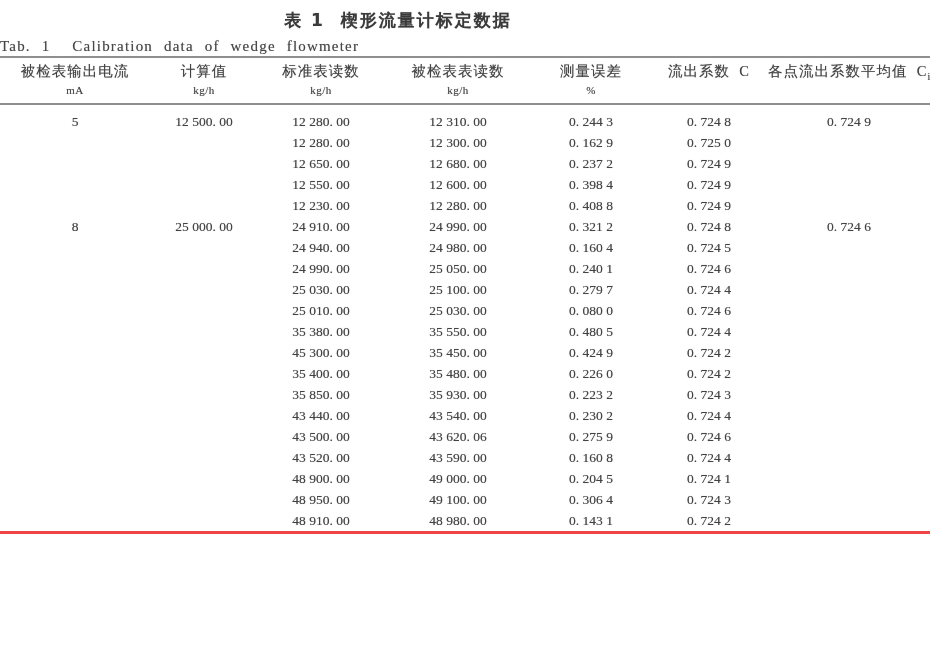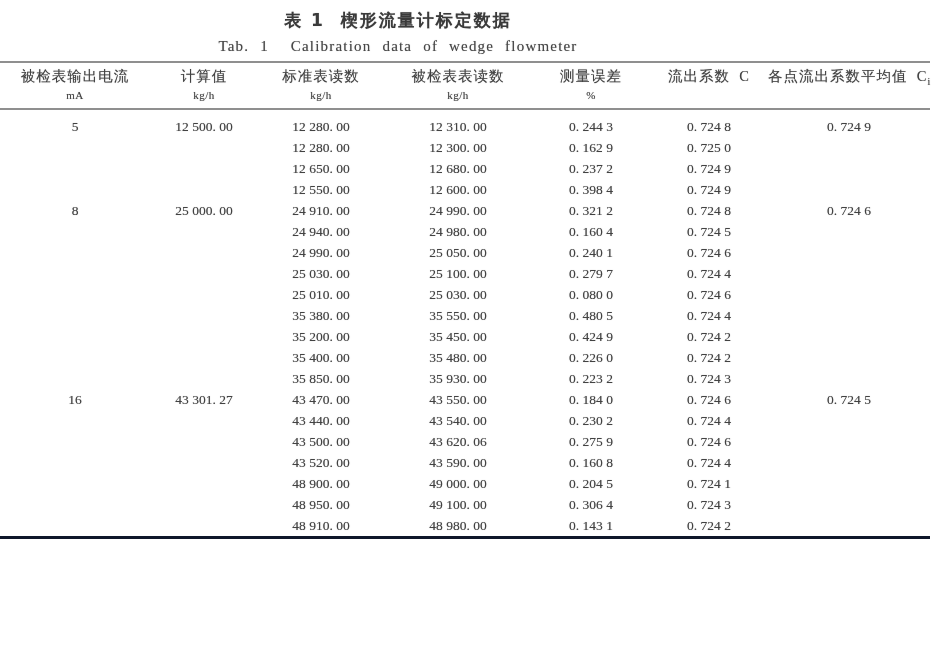--- a/index.html
+++ b/index.html
@@ -26,35 +26,34 @@
     font-family: "DejaVu Sans", "Liberation Sans", sans-serif;
     font-weight: bold;
     font-size: 17px;
     line-height: 22px;
     letter-spacing: 2px;
     color: #3a3a3a;
     white-space: pre;
   }
   .table-subtitle {
     margin-top: 5px;
-    text-align: center;
     font-size: 15px;
     line-height: 20px;
     letter-spacing: 1.2px;
     word-spacing: 6px;
     color: #474747;
     white-space: pre;
   }
   table.calib {
     border-collapse: collapse;
     table-layout: fixed;
     width: 930px;
-    margin: 5px auto 0 auto;
+    margin: 0 auto 0 auto;
     border-top: 2.5px solid #8f8f8f;
-    border-bottom: 3px solid #0f172a;
+    border-bottom: 3px solid #ef4444;
   }
   table.calib thead tr {
     border-bottom: 2.5px solid #8f8f8f;
   }
   table.calib th {
     font-weight: normal;
     vertical-align: top;
     text-align: center;
     padding: 3px 0 4px 0;
     color: #424242;
@@ -165,20 +164,29 @@
         <tr>
           <td></td>
           <td></td>
           <td>12 550. 00</td>
           <td>12 600. 00</td>
           <td>0. 398 4</td>
           <td>0. 724 9</td>
           <td></td>
         </tr>
         <tr>
+          <td></td>
+          <td></td>
+          <td>12 230. 00</td>
+          <td>12 280. 00</td>
+          <td>0. 408 8</td>
+          <td>0. 724 9</td>
+          <td></td>
+        </tr>
+        <tr>
           <td>8</td>
           <td>25 000. 00</td>
           <td>24 910. 00</td>
           <td>24 990. 00</td>
           <td>0. 321 2</td>
           <td>0. 724 8</td>
           <td>0. 724 6</td>
         </tr>
         <tr>
           <td></td>
@@ -221,21 +229,21 @@
           <td></td>
           <td>35 380. 00</td>
           <td>35 550. 00</td>
           <td>0. 480 5</td>
           <td>0. 724 4</td>
           <td></td>
         </tr>
         <tr>
           <td></td>
           <td></td>
-          <td>35 200. 00</td>
+          <td>45 300. 00</td>
           <td>35 450. 00</td>
           <td>0. 424 9</td>
           <td>0. 724 2</td>
           <td></td>
         </tr>
         <tr>
           <td></td>
           <td></td>
           <td>35 400. 00</td>
           <td>35 480. 00</td>
@@ -244,29 +252,20 @@
           <td></td>
         </tr>
         <tr>
           <td></td>
           <td></td>
           <td>35 850. 00</td>
           <td>35 930. 00</td>
           <td>0. 223 2</td>
           <td>0. 724 3</td>
           <td></td>
-        </tr>
-        <tr>
-          <td>16</td>
-          <td>43 301. 27</td>
-          <td>43 470. 00</td>
-          <td>43 550. 00</td>
-          <td>0. 184 0</td>
-          <td>0. 724 6</td>
-          <td>0. 724 5</td>
         </tr>
         <tr>
           <td></td>
           <td></td>
           <td>43 440. 00</td>
           <td>43 540. 00</td>
           <td>0. 230 2</td>
           <td>0. 724 4</td>
           <td></td>
         </tr>

